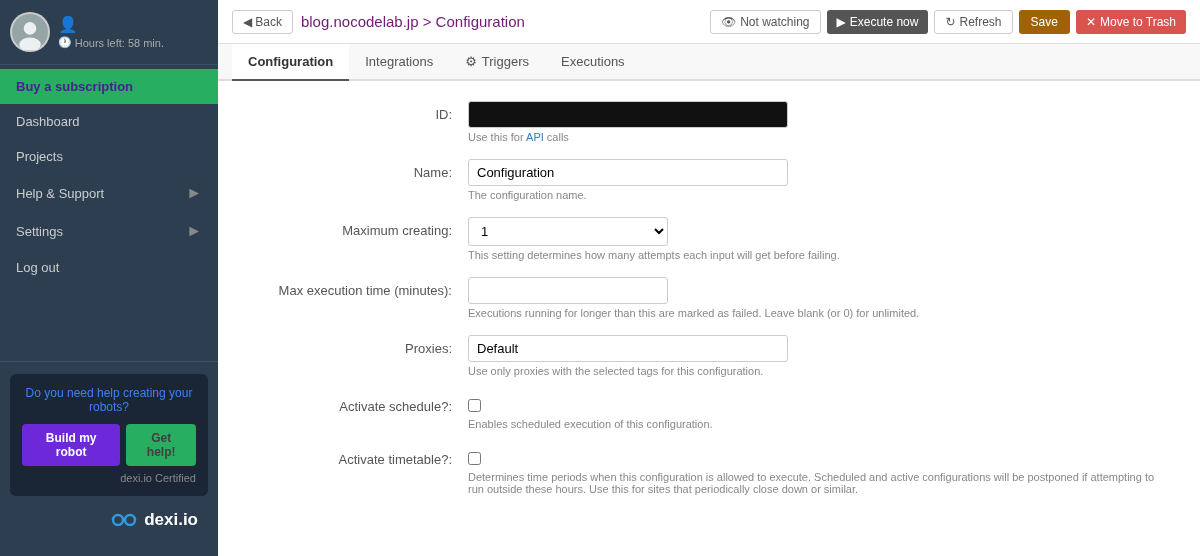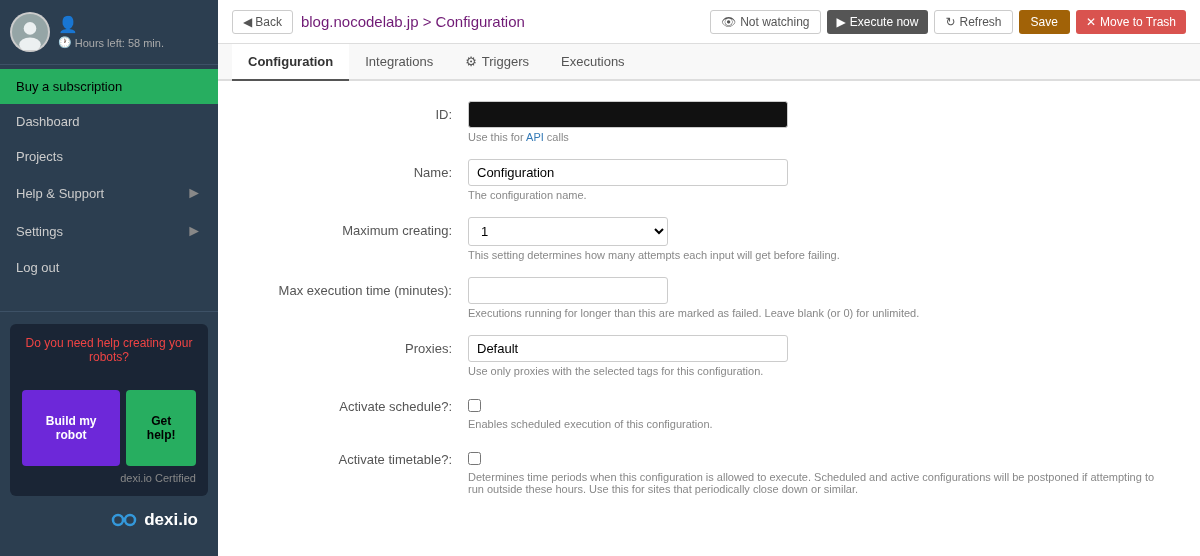--- a/index.html
+++ b/index.html
@@ -38,42 +38,42 @@
 
     .sidebar-nav { display: flex; flex-direction: column; flex: 1; padding-top: 4px; }
     .nav-item {
       display: flex; align-items: center; justify-content: space-between;
       padding: 10px 16px;
       color: #ccc;
       cursor: pointer;
       font-size: 13px;
       text-decoration: none;
     }
-    .nav-item.active { background: #27ae60; color: #000000; }
+    .nav-item.active { background: #27ae60; color: #4c1d95; font-weight: bold; }
     .nav-item .chevron { font-size: 16px; color: #888; }
 
     .sidebar-bottom {
       padding: 12px 10px;
       border-top: 1px solid #3d5166;
     }
     .help-box {
       background: #1a2535;
       border-radius: 6px;
       padding: 12px;
       text-align: center;
     }
-    .help-box p { font-size: 12px; color: #ef4444; margin-bottom: 26px; }
+    .help-box p { font-size: 12px; color: #3b82f6; margin-bottom: 10px; }
     .help-buttons { display: flex; gap: 6px; justify-content: center; }
     .btn-build {
       background: #6d28d9; color: #fff; border: none;
       padding: 7px 12px; border-radius: 4px; cursor: pointer; font-size: 12px; font-weight: bold;
     }
     .btn-help {
-      background: #27ae60; color: #000000; border: none;
-      padding: 24px 12px; border-radius: 4px; cursor: pointer; font-size: 12px; font-weight: bold;
+      background: #27ae60; color: #404040; border: none;
+      padding: 7px 12px; border-radius: 4px; cursor: pointer; font-size: 12px; font-weight: bold;
     }
     .certified { font-size: 11px; color: #888; margin-top: 6px; text-align: right; }
     .dexi-logo {
       display: flex; align-items: center; justify-content: flex-end;
       padding: 10px; font-size: 18px; color: #fff; font-weight: bold;
       gap: 6px;
     }
     .dexi-logo svg { width: 28px; height: 28px; }
 
     

